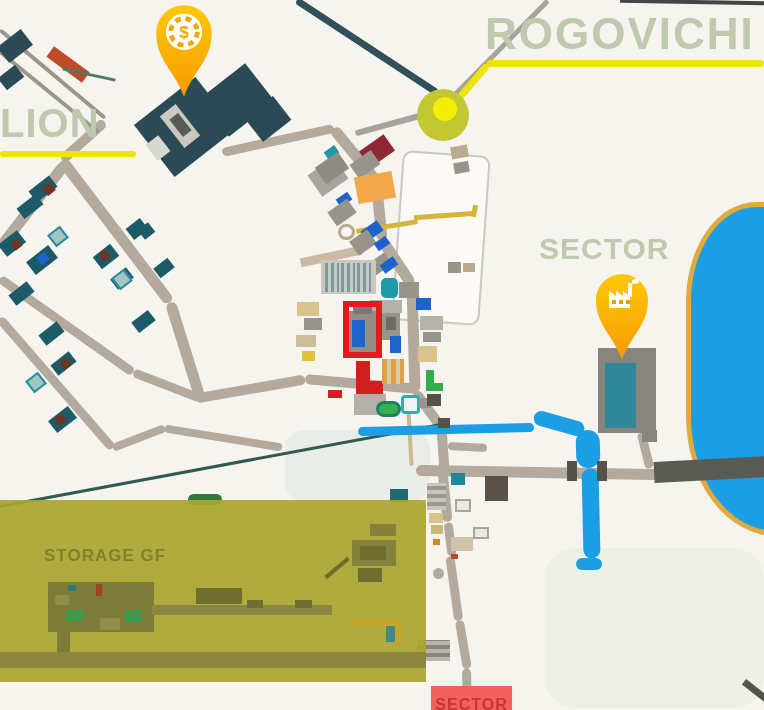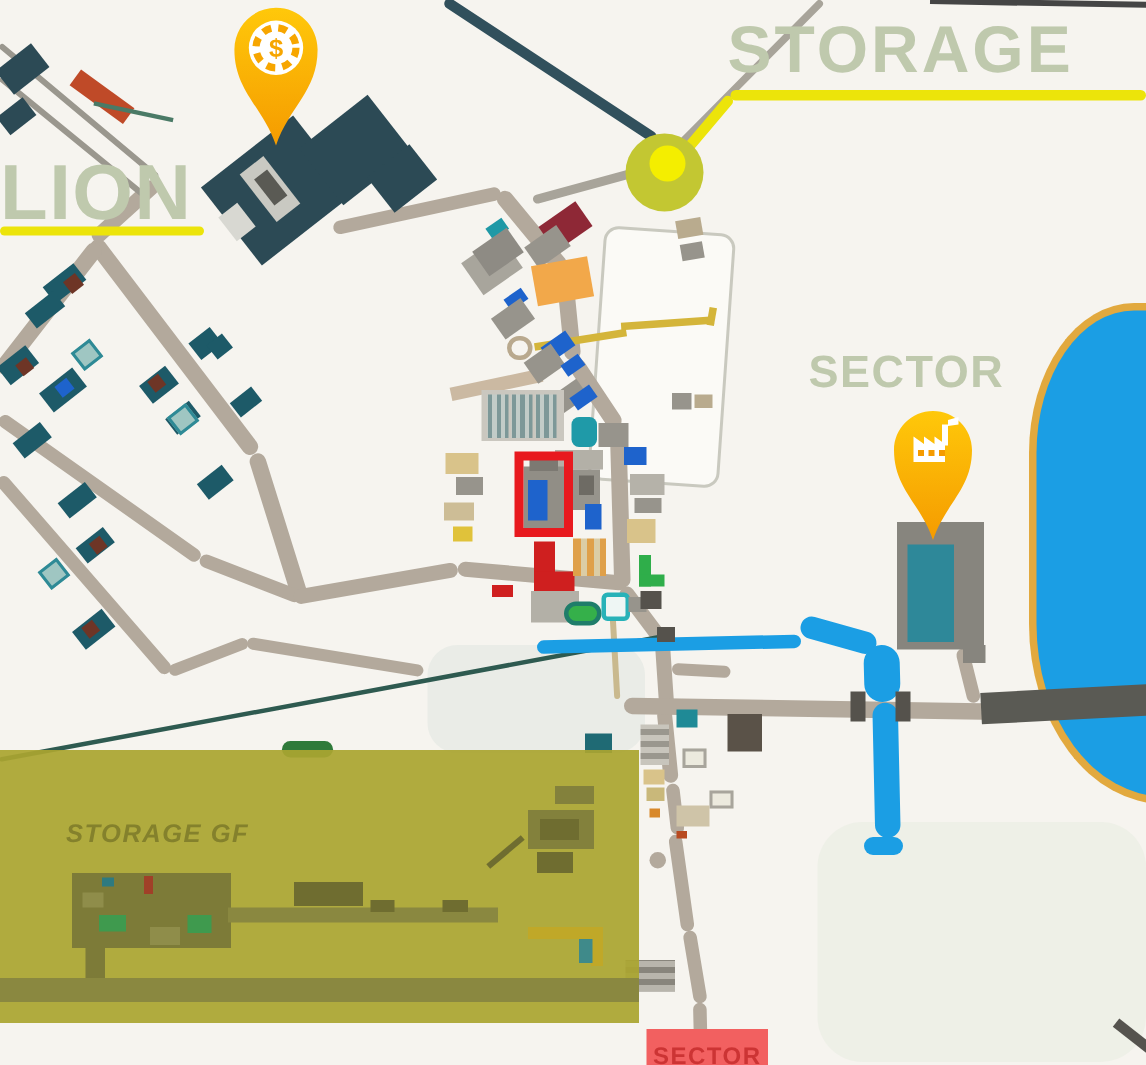--- a/index.html
+++ b/index.html
@@ -2,21 +2,21 @@
 <html style="--map_bg: #f6f4ef; --label_green: #bfc9ad; --line_yellow: #ece40a; --pin_orange: #f7a600; --pin_orange_light: #ffc80a; --marker_olive: #c3c732; --marker_yellow: #f4ee00; --selection_red: #e8191e; --badge_red: #f26060; --badge_text: #cc3434; --water_blue: #1b9ee4; --shore_tan: #e2a93e; --road_tan: #b3a99c; --road_dark: #31505c;"><head>
 <meta charset="utf-8">
 <style>
   html,body{margin:0;padding:0;background:#888;}
   #page{position:relative;width:764px;height:710px;overflow:hidden;
         background:var(--map_bg,#f6f4ef);
         font-family:"Liberation Sans",sans-serif;}
   .layer{position:absolute;inset:0;}
   .place-label{position:absolute;font-weight:800;color:var(--label_green);
         white-space:nowrap;line-height:1;letter-spacing:1px;}
-  [data-name="label-lion"]{font-size:52px;}
+  [data-name="label-lion"]{font-size:40px;}
   [data-name="label-batyrevo"]{font-size:44px;letter-spacing:2px;}
   [data-name="label-factory"]{font-size:30px;letter-spacing:1px;color:var(--label_green);}
   [data-name="label-rogovichi"]{font-size:42px;}
   #zone-overlay{position:absolute;background:rgba(170,165,48,0.93);}
   [data-name="zone-label"]{position:absolute;font-weight:700;font-size:17px;
         letter-spacing:1px;color:#84812c;white-space:nowrap;}
   #selection-rect{position:absolute;border:6px solid var(--selection_red);
         background:transparent;box-sizing:border-box;}
   #sector-badge{position:absolute;background:var(--badge_red);
         display:flex;align-items:center;justify-content:center;
@@ -189,21 +189,21 @@
       <div data-name="building" style="position: absolute; left: 605px; top: 363px; width: 31px; height: 65px; background: rgb(46, 136, 153);"></div>
       <div data-name="building" style="position: absolute; left: 642px; top: 430px; width: 15px; height: 12px; background: rgb(135, 133, 126);"></div>
       <div data-name="building" style="position: absolute; left: 567px; top: 461px; width: 10px; height: 20px; background: rgb(85, 82, 76);"></div>
       <div data-name="building" style="position: absolute; left: 597px; top: 461px; width: 10px; height: 20px; background: rgb(85, 82, 76);"></div>
       <div data-name="building" style="position: absolute; left: 654px; top: 459px; width: 112px; height: 21px; transform: rotate(-3deg); background: rgb(90, 90, 84);"></div>
       <div data-name="building" style="position: absolute; left: 620px; top: 0px; width: 146px; height: 4px; transform: rotate(1deg); background: rgb(69, 69, 69);"></div>
       <div data-name="building" style="position: absolute; left: 740px; top: 690px; width: 38px; height: 7px; transform: rotate(38deg); background: rgb(85, 83, 78);"></div>
     </div>
 
   <div id="zone-overlay" data-name="storage-zone-overlay" style="left: 0px; top: 500px; width: 426px; height: 182px;">
-    <div data-name="zone-label" style="left: 44px; top: 46px; font-style: italic;">STORAGE GF</div>
+    <div data-name="zone-label" style="left: 44px; top: 46px;">STORAGE GF</div>
   <div data-name="zone-building" style="position: absolute; left: 48px; top: 82px; width: 106px; height: 50px; background: rgb(125, 123, 56);"></div>
       <div data-name="zone-building" style="position: absolute; left: 55px; top: 95px; width: 14px; height: 10px; background: rgb(143, 141, 74);"></div>
       <div data-name="zone-building" style="position: absolute; left: 100px; top: 118px; width: 20px; height: 12px; background: rgb(143, 141, 74);"></div>
       <div data-name="zone-building" style="position: absolute; left: 66px; top: 110px; width: 18px; height: 11px; background: rgb(63, 154, 78);"></div>
       <div data-name="zone-building" style="position: absolute; left: 125px; top: 110px; width: 16px; height: 12px; background: rgb(63, 154, 78);"></div>
       <div data-name="zone-building" style="position: absolute; left: 96px; top: 84px; width: 6px; height: 12px; background: rgb(160, 64, 40);"></div>
       <div data-name="zone-building" style="position: absolute; left: 68px; top: 85px; width: 8px; height: 6px; background: rgb(46, 122, 128);"></div>
       <div data-name="zone-building" style="position: absolute; left: 57px; top: 130px; width: 13px; height: 26px; background: rgb(125, 123, 56);"></div>
       <div data-name="zone-building" style="position: absolute; left: 0px; top: 152px; width: 426px; height: 16px; background: rgb(138, 136, 64);"></div>
       <div data-name="zone-building" style="position: absolute; left: 152px; top: 105px; width: 180px; height: 10px; background: rgb(138, 136, 64);"></div>
@@ -220,21 +220,21 @@
       <div data-name="zone-building" style="position: absolute; left: 386px; top: 126px; width: 9px; height: 16px; background: rgb(63, 138, 138);"></div>
     </div>
 
   <div class="layer" id="layer-lines" data-name="annotation-lines-layer">
       <div data-name="label-connector-line" style="position: absolute; left: 487px; top: 59.5px; width: 277px; height: 7px; transform: rotate(0deg); border-radius: 3.5px; background: rgb(236, 228, 10);"></div>
       <div data-name="label-connector-line" style="position: absolute; left: 438.346px; top: 83.5px; width: 60.3075px; height: 7px; transform: rotate(-49.7079deg); border-radius: 3.5px; background: rgb(236, 228, 10);"></div>
       <div data-name="label-connector-line" style="position: absolute; left: 0px; top: 151px; width: 136px; height: 6px; transform: rotate(0deg); border-radius: 3px; background: rgb(236, 228, 10);"></div>
     </div>
 
   <div class="place-label" data-name="label-lion" style="left: 0px; top: 103px;">LION</div>
-  <div class="place-label" data-name="label-batyrevo" style="left: 485px; top: 12px;">STORAGE</div>
+  <div class="place-label" data-name="label-batyrevo" style="left: 485px; top: 12px;">ROGOVICHI</div>
   <div class="place-label" data-name="label-factory" style="left: 539px; top: 234px;">SECTOR</div>
 
   <div id="circle-marker" data-name="batyrevo-circle-marker" style="left: 417px; top: 89px; width: 52px; height: 52px;">
     <div class="core" data-name="circle-marker-core"></div>
   </div>
 
   <div class="pin" data-name="money-trader-pin" style="left: 152px; top: 0px; width: 64px; height: 100px;">
     <svg width="64" height="100" viewBox="0 0 60 92" data-name="poker-chip-dollar-icon">
       <defs>
         <linearGradient id="pg1" x1="0" y1="0" x2="0" y2="1">

